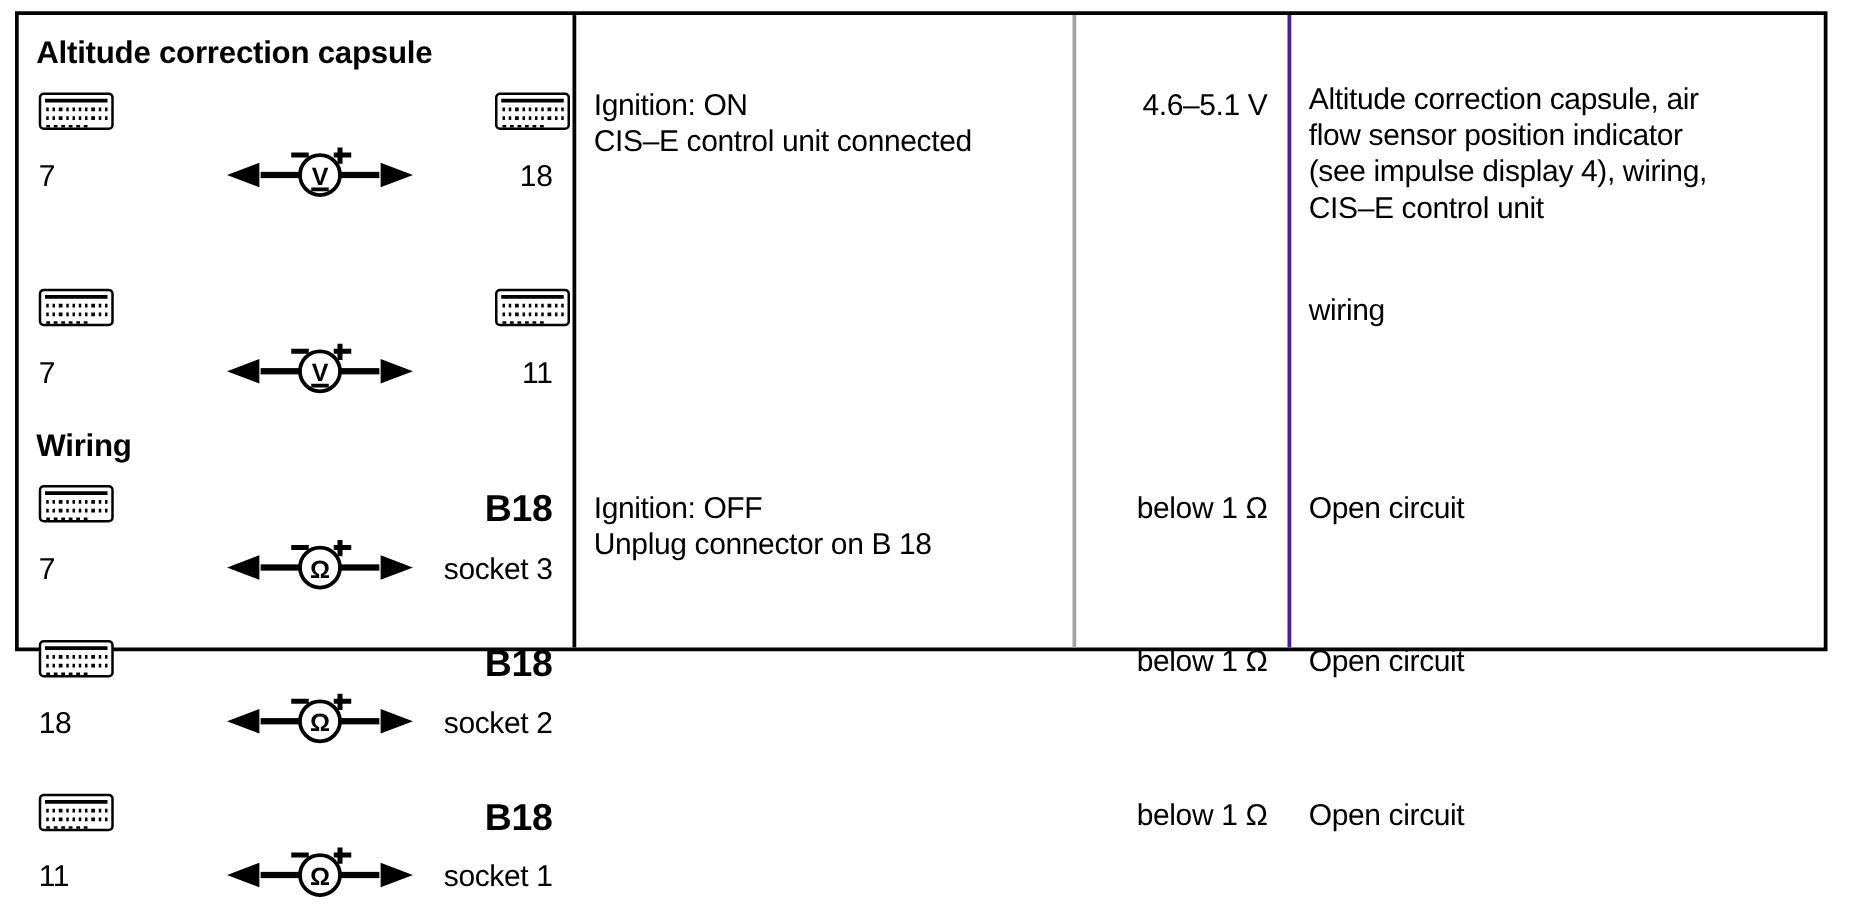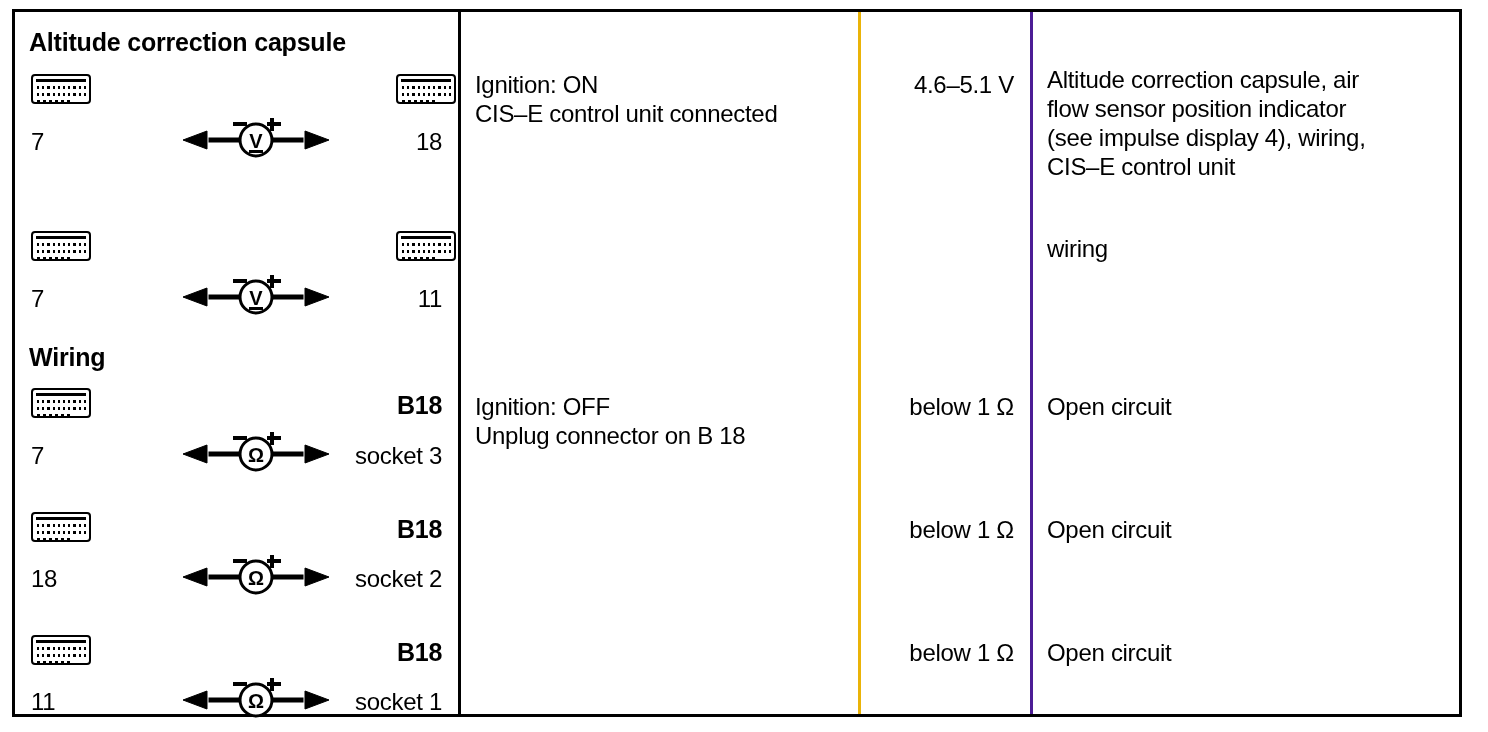--- a/index.html
+++ b/index.html
@@ -10,29 +10,29 @@
     font-family:"Liberation Sans", sans-serif;
     color:#000000;
     overflow:hidden;
   }
   #sheet{position:relative;width:1488px;height:732px;}
 
   
   .table-frame{
     position:absolute;
     left:12px;top:9px;
-    width:1450px;height:708px;
+    width:1450px;height:512px;
     border:3px solid #000;
     box-sizing:border-box;
     display:flex;
     flex-direction:row;
   }
   .col{position:relative;box-sizing:border-box;height:100%;}
   .col-diagram{width:446px;border-right:3px solid #000;}
-  .col-condition{width:400px;border-right:3px solid #eab308;}
+  .col-condition{width:400px;border-right:3px solid #a3a3a3;}
   .col-value{width:172px;border-right:3px solid #4c1d95;}
   .col-desc{flex:1 1 auto;}
 
   
   .heading{
     font-weight:bold;
     font-size:25px;
     letter-spacing:-0.2px;
     white-space:nowrap;
   }
@@ -94,21 +94,21 @@
     position:absolute;
     font-size:24px;
     letter-spacing:-0.3px;
   }
   .pin-right{
     position:absolute;
     font-size:24px;
     letter-spacing:-0.3px;
     text-align:right;
   }
-  .pin-right.b{font-weight:bold;font-size:25px;}
+  .pin-right.b{font-weight:bold;font-size:30px;}
 
   
   .cond-block{position:absolute;left:14px;}
   .cond-block .txt{white-space:nowrap;}
   .val-block{position:absolute;right:16px;text-align:right;}
   .val-block .txt{white-space:nowrap;}
   .desc-block{position:absolute;left:14px;right:10px;}
 </style>
 </head>
 <body>

